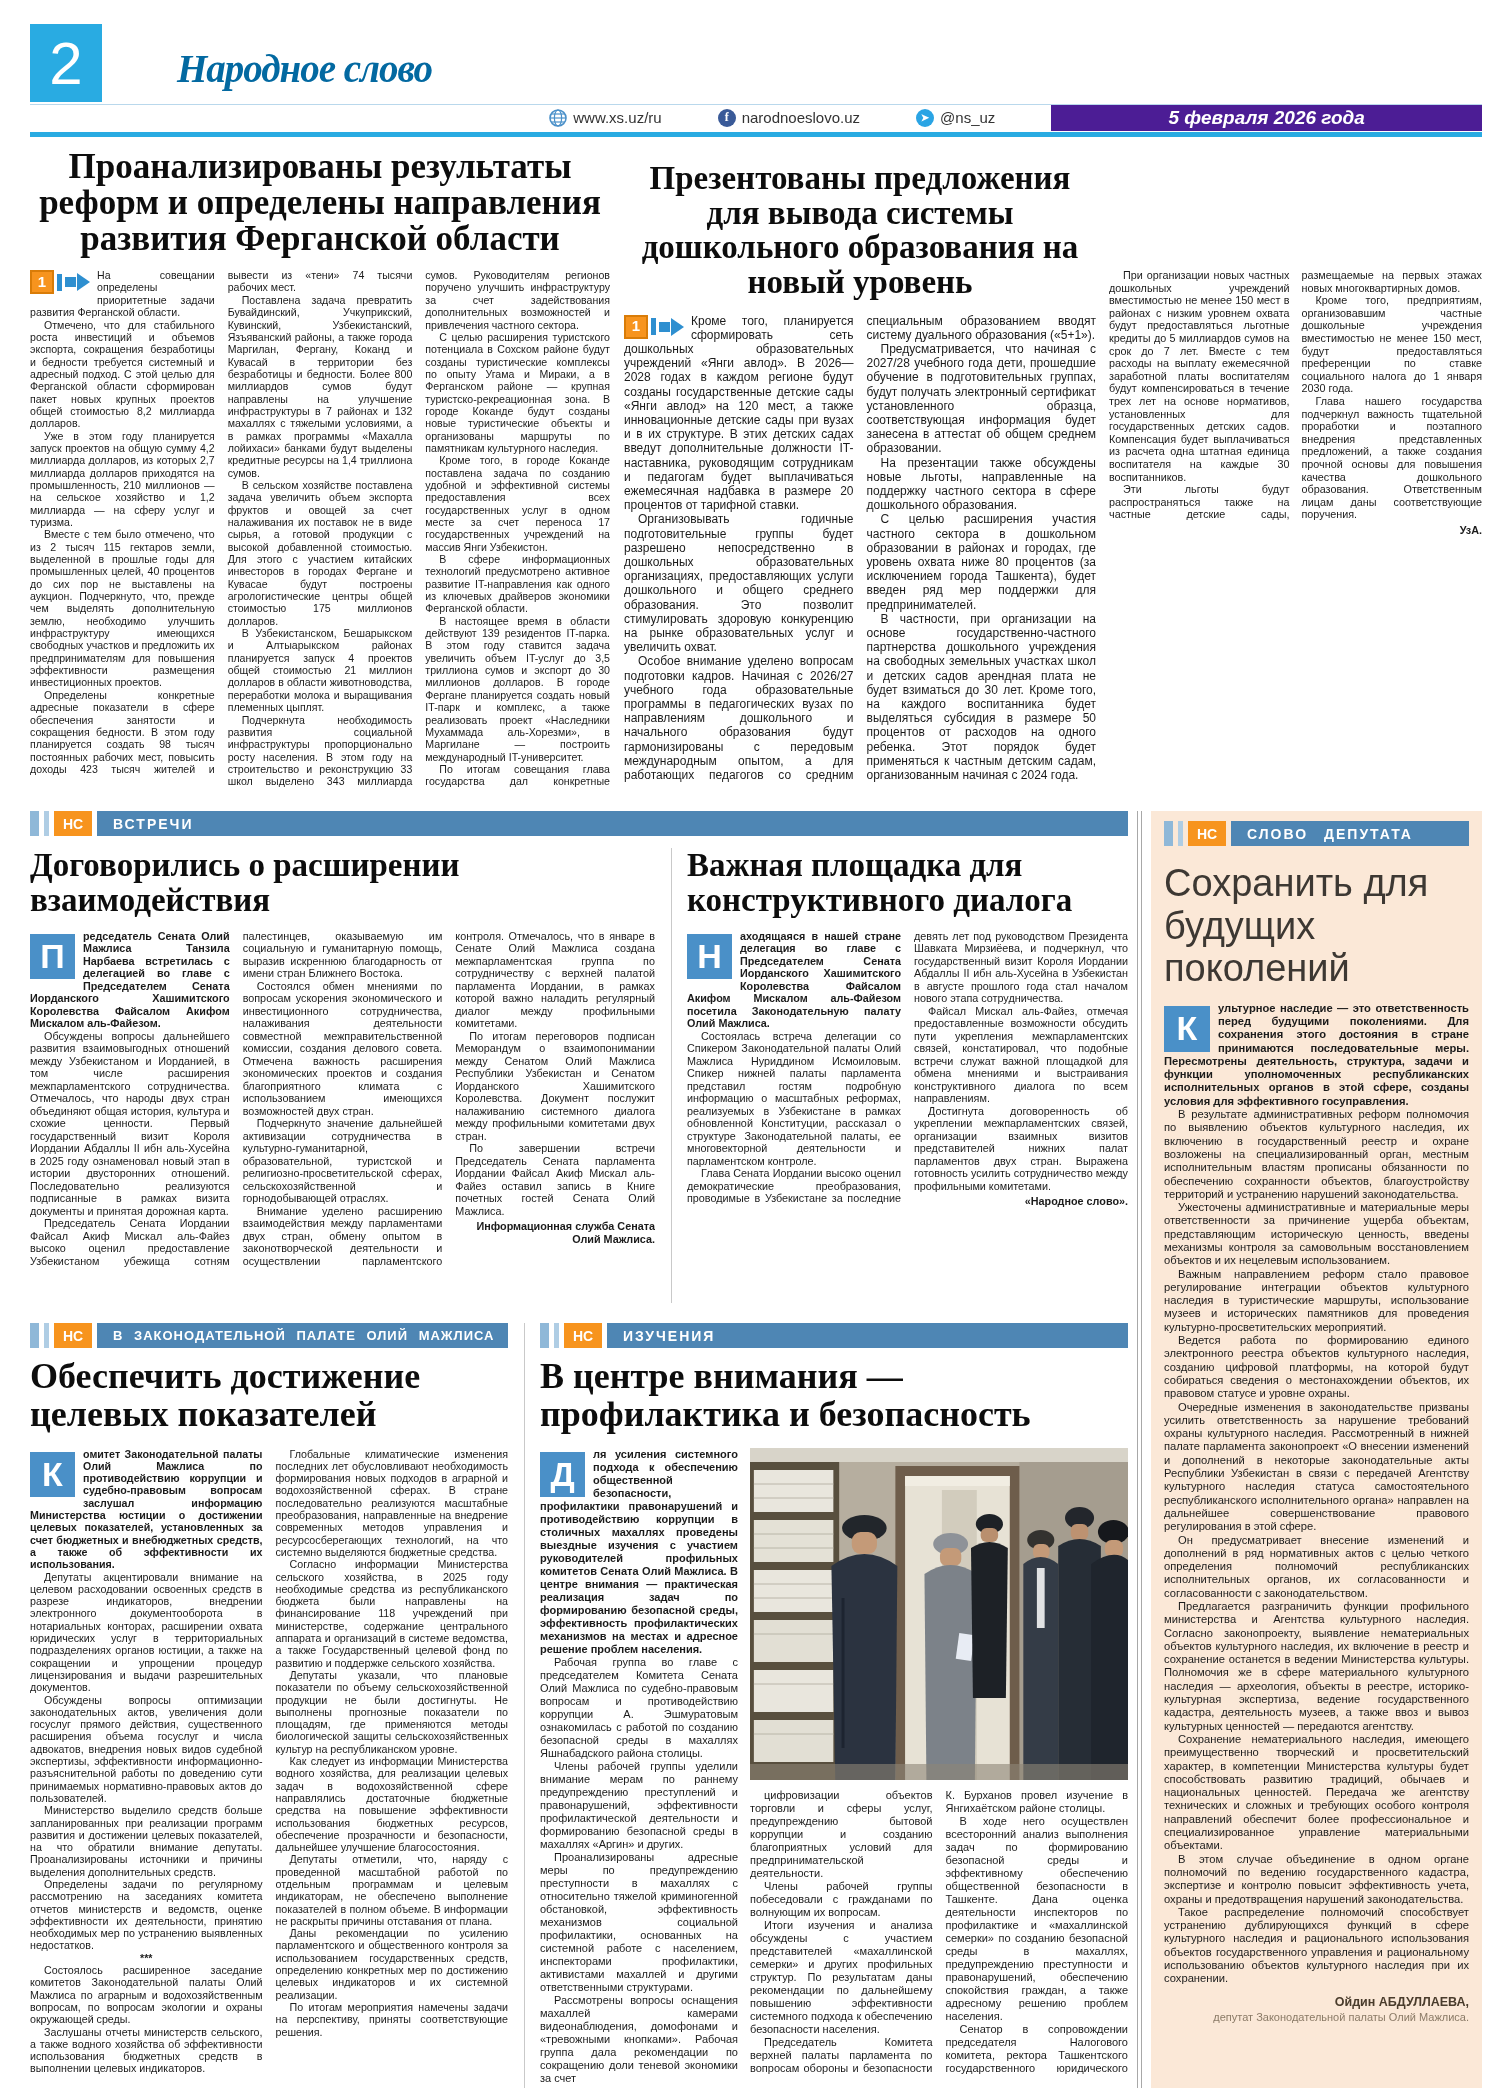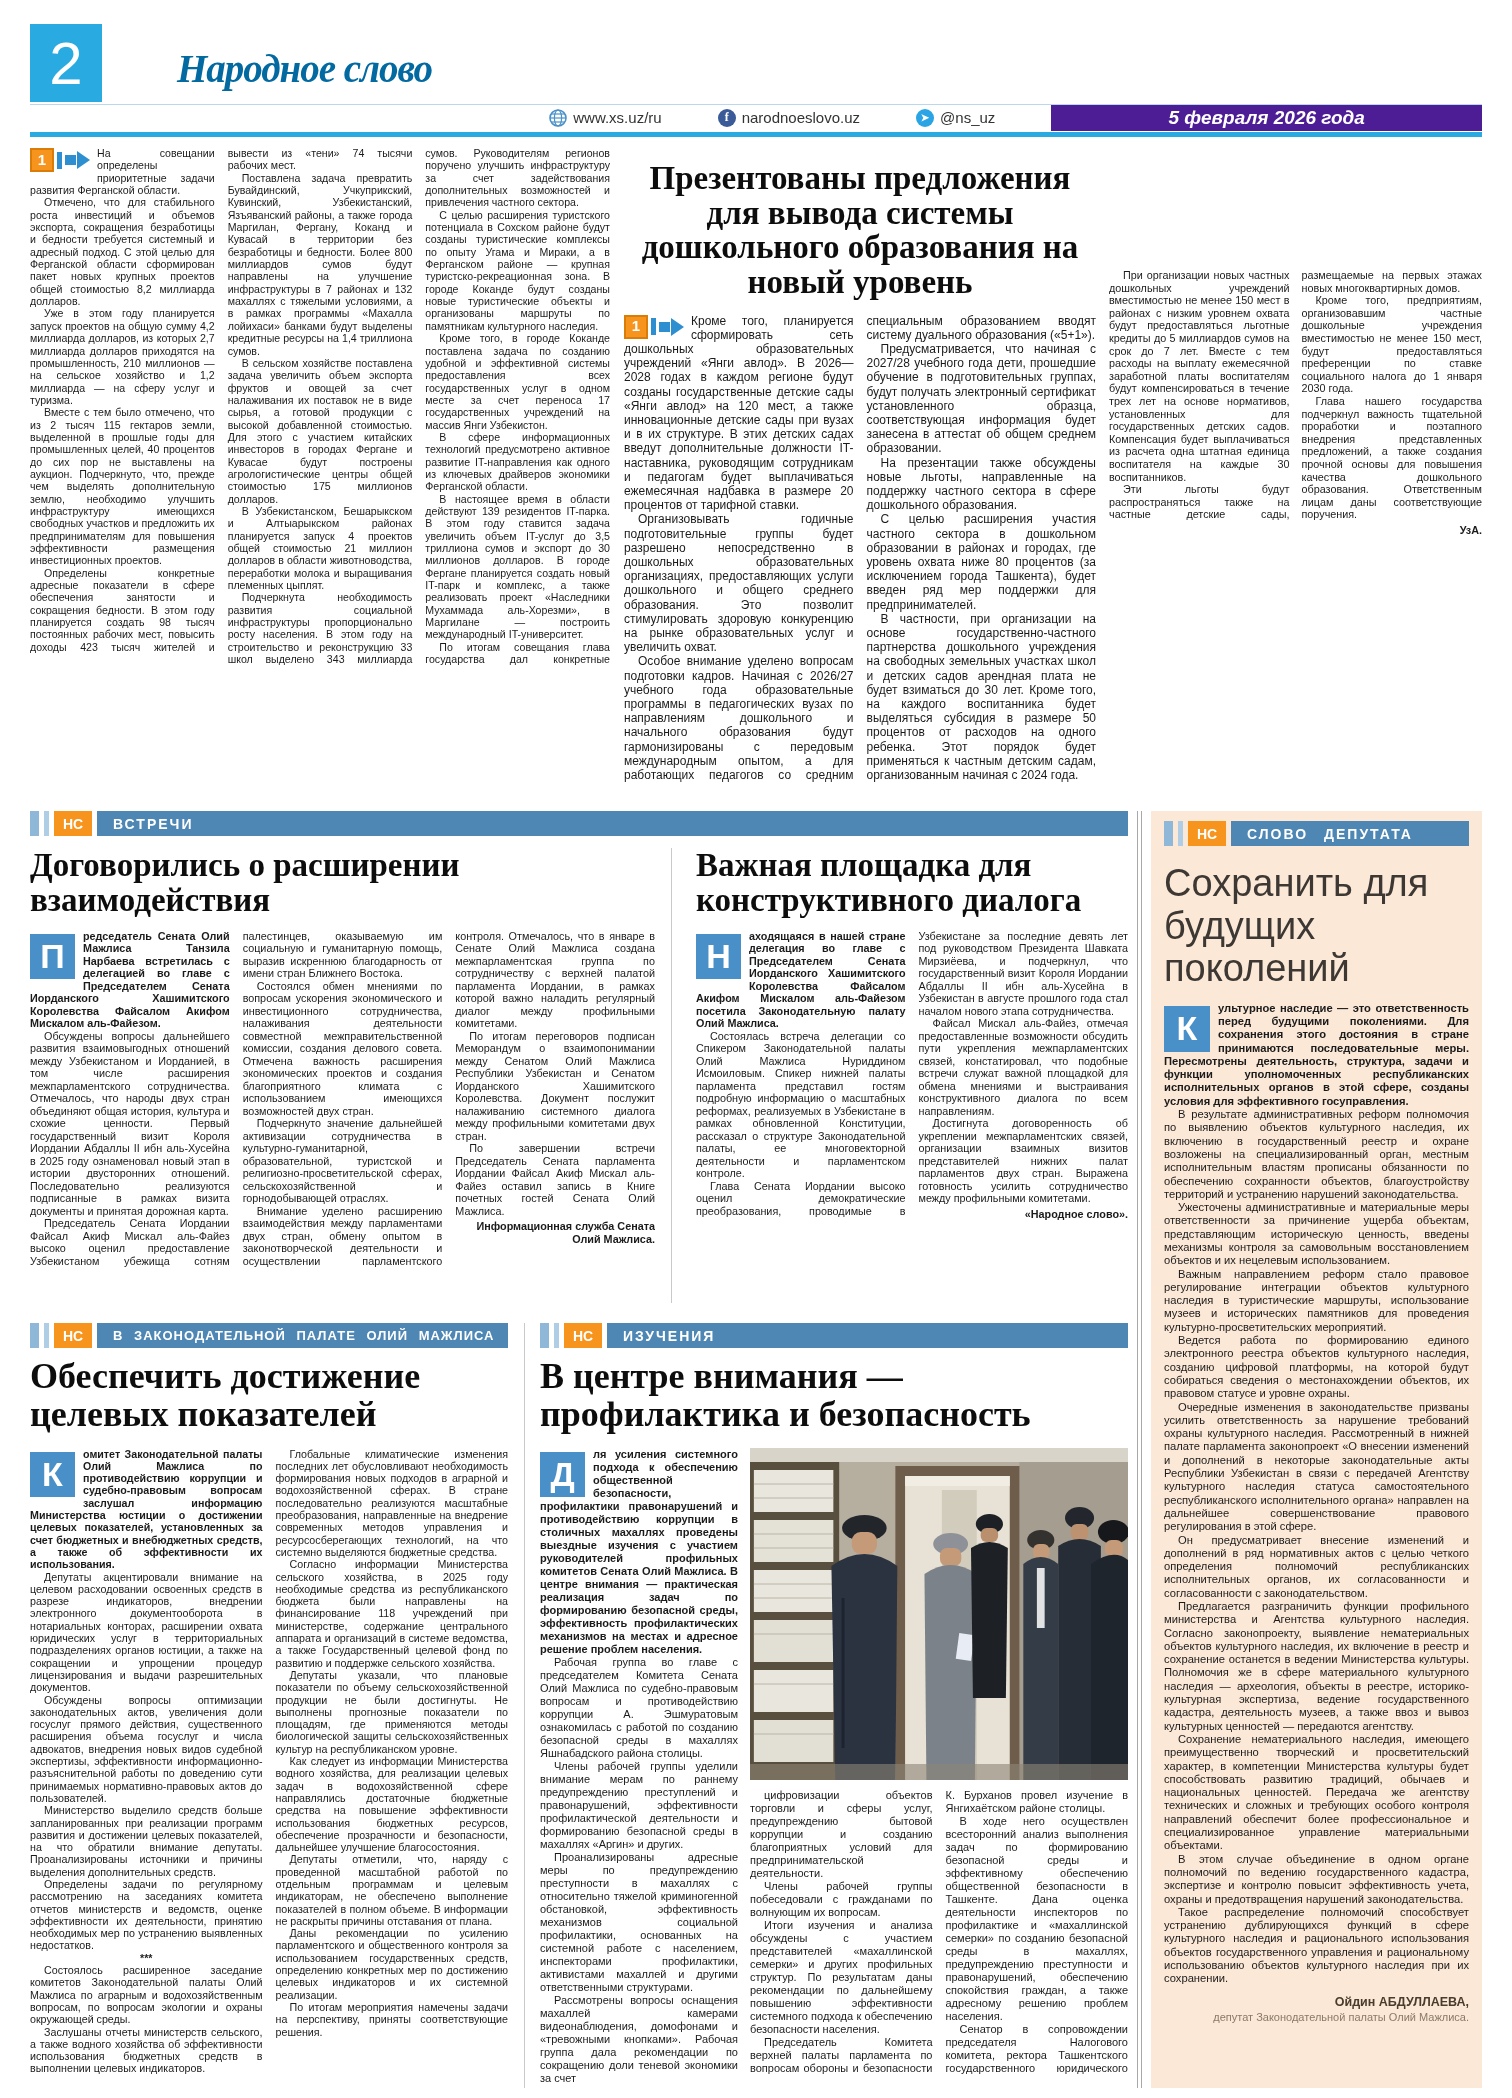--- a/index.html
+++ b/index.html
@@ -70,21 +70,21 @@
   .main-lower { display:flex; margin:16px 30px 0; }
   .lower-left { width:1098px; }
   .divider-v { width:5px; border-left:1px solid #a8a8a8; border-right:1px solid #a8a8a8; margin:0 9px; }
   .deputy { flex:1; background:#FBE8D7; padding:10px 13px 12px; }
   
   .mid-articles { display:flex; gap:16px; margin-top:12px; height:455px; }
   .art-meeting { width:625px; }
   .art-meeting h3 { font-size:33px; line-height:1.06; margin-bottom:12px; }
   .body3m { column-count:3; column-gap:13px; column-fill:balance; height:352px;
             font-size:10.8px; line-height:12.5px; overflow:hidden; }
-  .art-platform { flex:1; border-left:1px solid #c9c9c9; padding-left:24px; }
+  .art-platform { flex:1; border-left:1px solid #c9c9c9; padding-left:15px; }
   .art-platform h3 { font-size:33px; line-height:1.06; margin-bottom:12px; }
   .body2p { column-count:2; column-gap:13px; column-fill:balance; height:352px;
             font-size:10.8px; line-height:12.5px; overflow:hidden; }
   
   .bottom-block { display:flex; gap:16px; margin-top:20px; }
   .art-targets { width:478px; }
   .art-targets h3 { font-size:36px; line-height:1.05; margin:10px 0 14px; }
   .body2t { column-count:2; column-gap:13px; column-fill:auto; height:628px;
             font-size:10.7px; line-height:12.3px; overflow:hidden; }
   .art-prevention { flex:1; border-left:1px solid #c9c9c9; padding-left:15px; }
@@ -134,20 +134,21 @@
       <span class="icn-circle tg">➤</span>
       <span>@ns_uz</span>
     </div>
     <div class="datebox">5 февраля 2026 года</div>
   </div>
   <div class="cyan-rule"></div>
 
   <div class="top-section">
 
     <div class="ts-left">
+      <h2>Проанализированы результаты реформ и определены направления развития Ферганской области</h2>
       <div class="body3a">
         <p class="lead-p" style="text-indent:0">
           <span class="badge1">
             <span class="b1num">1</span>
             <span class="b1bar"></span>
             <span class="b1stem"></span>
             <span class="b1arrow"></span>
           </span><span>На совещании определены приоритетные задачи развития Ферганской области.</span>
         </p>
         <span><p>Отмечено, что для стабильного роста инвестиций и объемов экспорта, сокращения безработицы и бедности требуется системный и адресный подход. С этой целью для Ферганской области сформирован пакет новых крупных проектов общей стоимостью 8,2 миллиарда долларов.</p><p>Уже в этом году планируется запуск проектов на общую сумму 4,2 миллиарда долларов, из которых 2,7 миллиарда долларов приходятся на промышленность, 210 миллионов — на сельское хозяйство и 1,2 миллиарда — на сферу услуг и туризма.</p><p>Вместе с тем было отмечено, что из 2 тысяч 115 гектаров земли, выделенной в прошлые годы для промышленных целей, 40 процентов до сих пор не выставлены на аукцион. Подчеркнуто, что, прежде чем выделять дополнительную землю, необходимо улучшить инфраструктуру имеющихся свободных участков и предложить их предпринимателям для повышения эффективности размещения инвестиционных проектов.</p><p>Определены конкретные адресные показатели в сфере обеспечения занятости и сокращения бедности. В этом году планируется создать 98 тысяч постоянных рабочих мест, повысить доходы 423 тысяч жителей и вывести из «тени» 74 тысячи рабочих мест.</p><p>Поставлена задача превратить Бувайдинский, Учкуприкский, Кувинский, Узбекистанский, Язъяванский районы, а также города Маргилан, Фергану, Коканд и Кувасай в территории без безработицы и бедности. Более 800 миллиардов сумов будут направлены на улучшение инфраструктуры в 7 районах и 132 махаллях с тяжелыми условиями, а в рамках программы «Махалла лойихаси» банками будут выделены кредитные ресурсы на 1,4 триллиона сумов.</p><p>В сельском хозяйстве поставлена задача увеличить объем экспорта фруктов и овощей за счет налаживания их поставок не в виде сырья, а готовой продукции с высокой добавленной стоимостью. Для этого с участием китайских инвесторов в городах Фергане и Кувасае будут построены агрологистические центры общей стоимостью 175 миллионов долларов.</p><p>В Узбекистанском, Бешарыкском и Алтыарыкском районах планируется запуск 4 проектов общей стоимостью 21 миллион долларов в области животноводства, переработки молока и выращивания племенных цыплят.</p><p>Подчеркнута необходимость развития социальной инфраструктуры пропорционально росту населения. В этом году на строительство и реконструкцию 33 школ выделено 343 миллиарда сумов. Руководителям регионов поручено улучшить инфраструктуру за счет задействования дополнительных возможностей и привлечения частного сектора.</p><p>С целью расширения туристского потенциала в Сохском районе будут созданы туристические комплексы по опыту Угама и Мираки, а в Ферганском районе — крупная туристско-рекреационная зона. В городе Коканде будут созданы новые туристические объекты и организованы маршруты по памятникам культурного наследия.</p><p>Кроме того, в городе Коканде поставлена задача по созданию удобной и эффективной системы предоставления всех государственных услуг в одном месте за счет переноса 17 государственных учреждений на массив Янги Узбекистон.</p><p>В сфере информационных технологий предусмотрено активное развитие IT-направления как одного из ключевых драйверов экономики Ферганской области.</p><p>В настоящее время в области действуют 139 резидентов IT-парка. В этом году ставится задача увеличить объем IT-услуг до 3,5 триллиона сумов и экспорт до 30 миллионов долларов. В городе Фергане планируется создать новый IT-парк и комплекс, а также реализовать проект «Наследники Мухаммада аль-Хорезми», в Маргилане — построить международный IT-университет.</p><p>По итогам совещания глава государства дал конкретные поручения по реализации каждого проекта в тесной увязке с вопросами обеспечения занятости населения и повышения уровня жизни, а также по усилению персональной ответственности за выполнение поставленных задач.</p></span>

